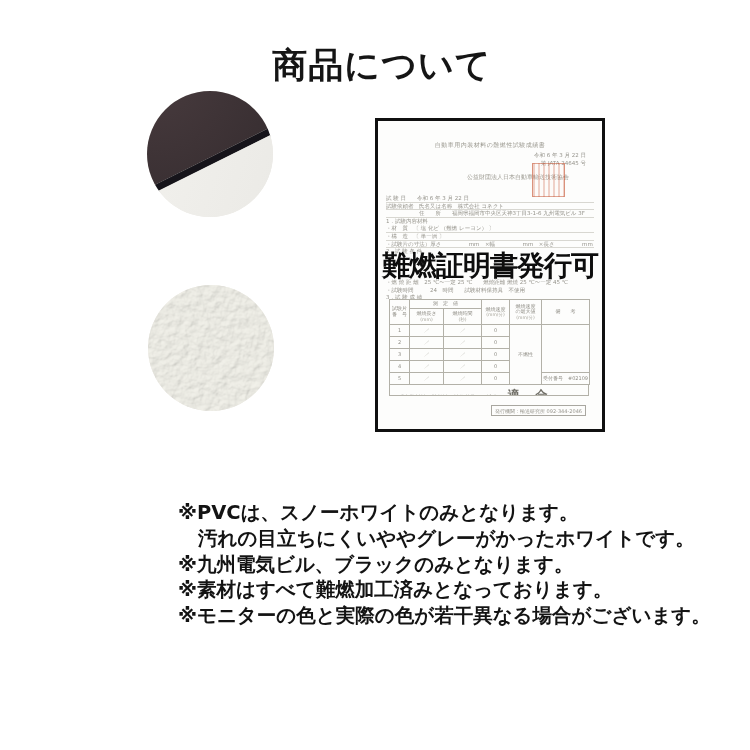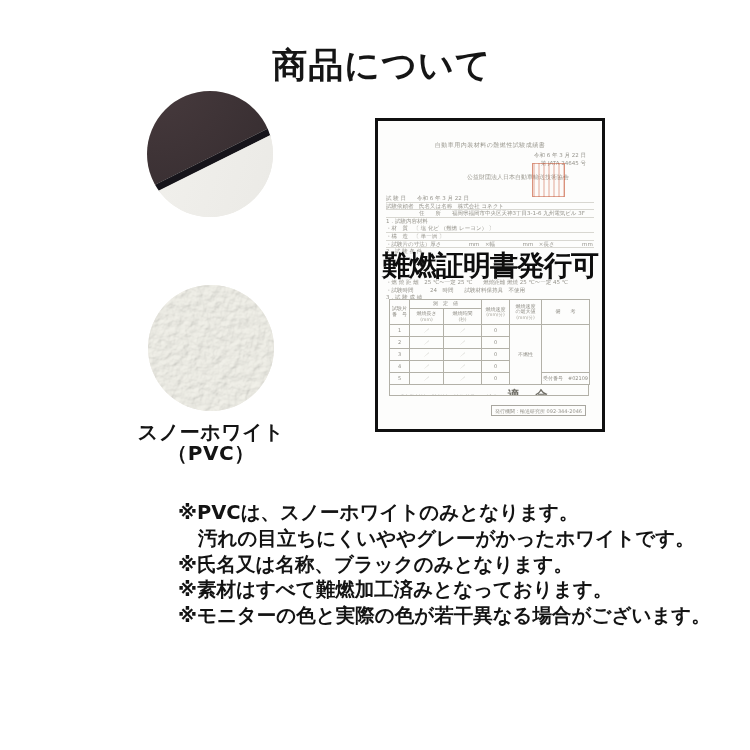--- a/index.html
+++ b/index.html
@@ -95,24 +95,20 @@
           <feTurbulence type="fractalNoise" baseFrequency="0.13" numOctaves="3" seed="11" result="noise"></feTurbulence>
           <feDiffuseLighting in="noise" lighting-color="#f4f3ec" surfaceScale="1.7" result="light">
             <feDistantLight azimuth="235" elevation="58"></feDistantLight>
           </feDiffuseLighting>
         </filter>
       </defs>
       <rect width="126" height="126" fill="#efeee7"></rect>
       <rect width="126" height="126" filter="url(#leather)" opacity="0.5"></rect>
     </svg>
   </div>
-  <div class="swatch-label l2">
-    <div>スノーホワイト</div>
-    <div>（PVC）</div>
-  </div>
 
   <div class="cert">
     <div class="cert-blur">
       <div class="cert-title">自動車用内装材料の難燃性試験成績書</div>
       <div class="cert-date">令和 6 年 3 月 22 日</div>
       <div class="cert-number">第 JATA 24645 号</div>
       <div class="cert-org">公益財団法人日本自動車輸送技術協会</div>
       <div class="stamp"></div>
 
       <div class="cert-lines">
@@ -210,18 +206,18 @@
       </div>
       <div class="cert-issuer">発行機関：輸送研究所 092-344-2046</div>
     </div>
 
     <div class="overlay">難燃証明書発行可</div>
   </div>
 
   <div class="notes">
     <div class="note-line">※PVCは、スノーホワイトのみとなります。</div>
     <div class="note-line indent">汚れの目立ちにくいややグレーがかったホワイトです。</div>
-    <div class="note-line">※氏名又は名称、ブラックのみとなります。</div>
+    <div class="note-line">※九州電気ビル、ブラックのみとなります。</div>
     <div class="note-line">※素材はすべて難燃加工済みとなっております。</div>
     <div class="note-line">※モニターの色と実際の色が若干異なる場合がございます。</div>
   </div>
 
 </div>
 
 </body></html>

